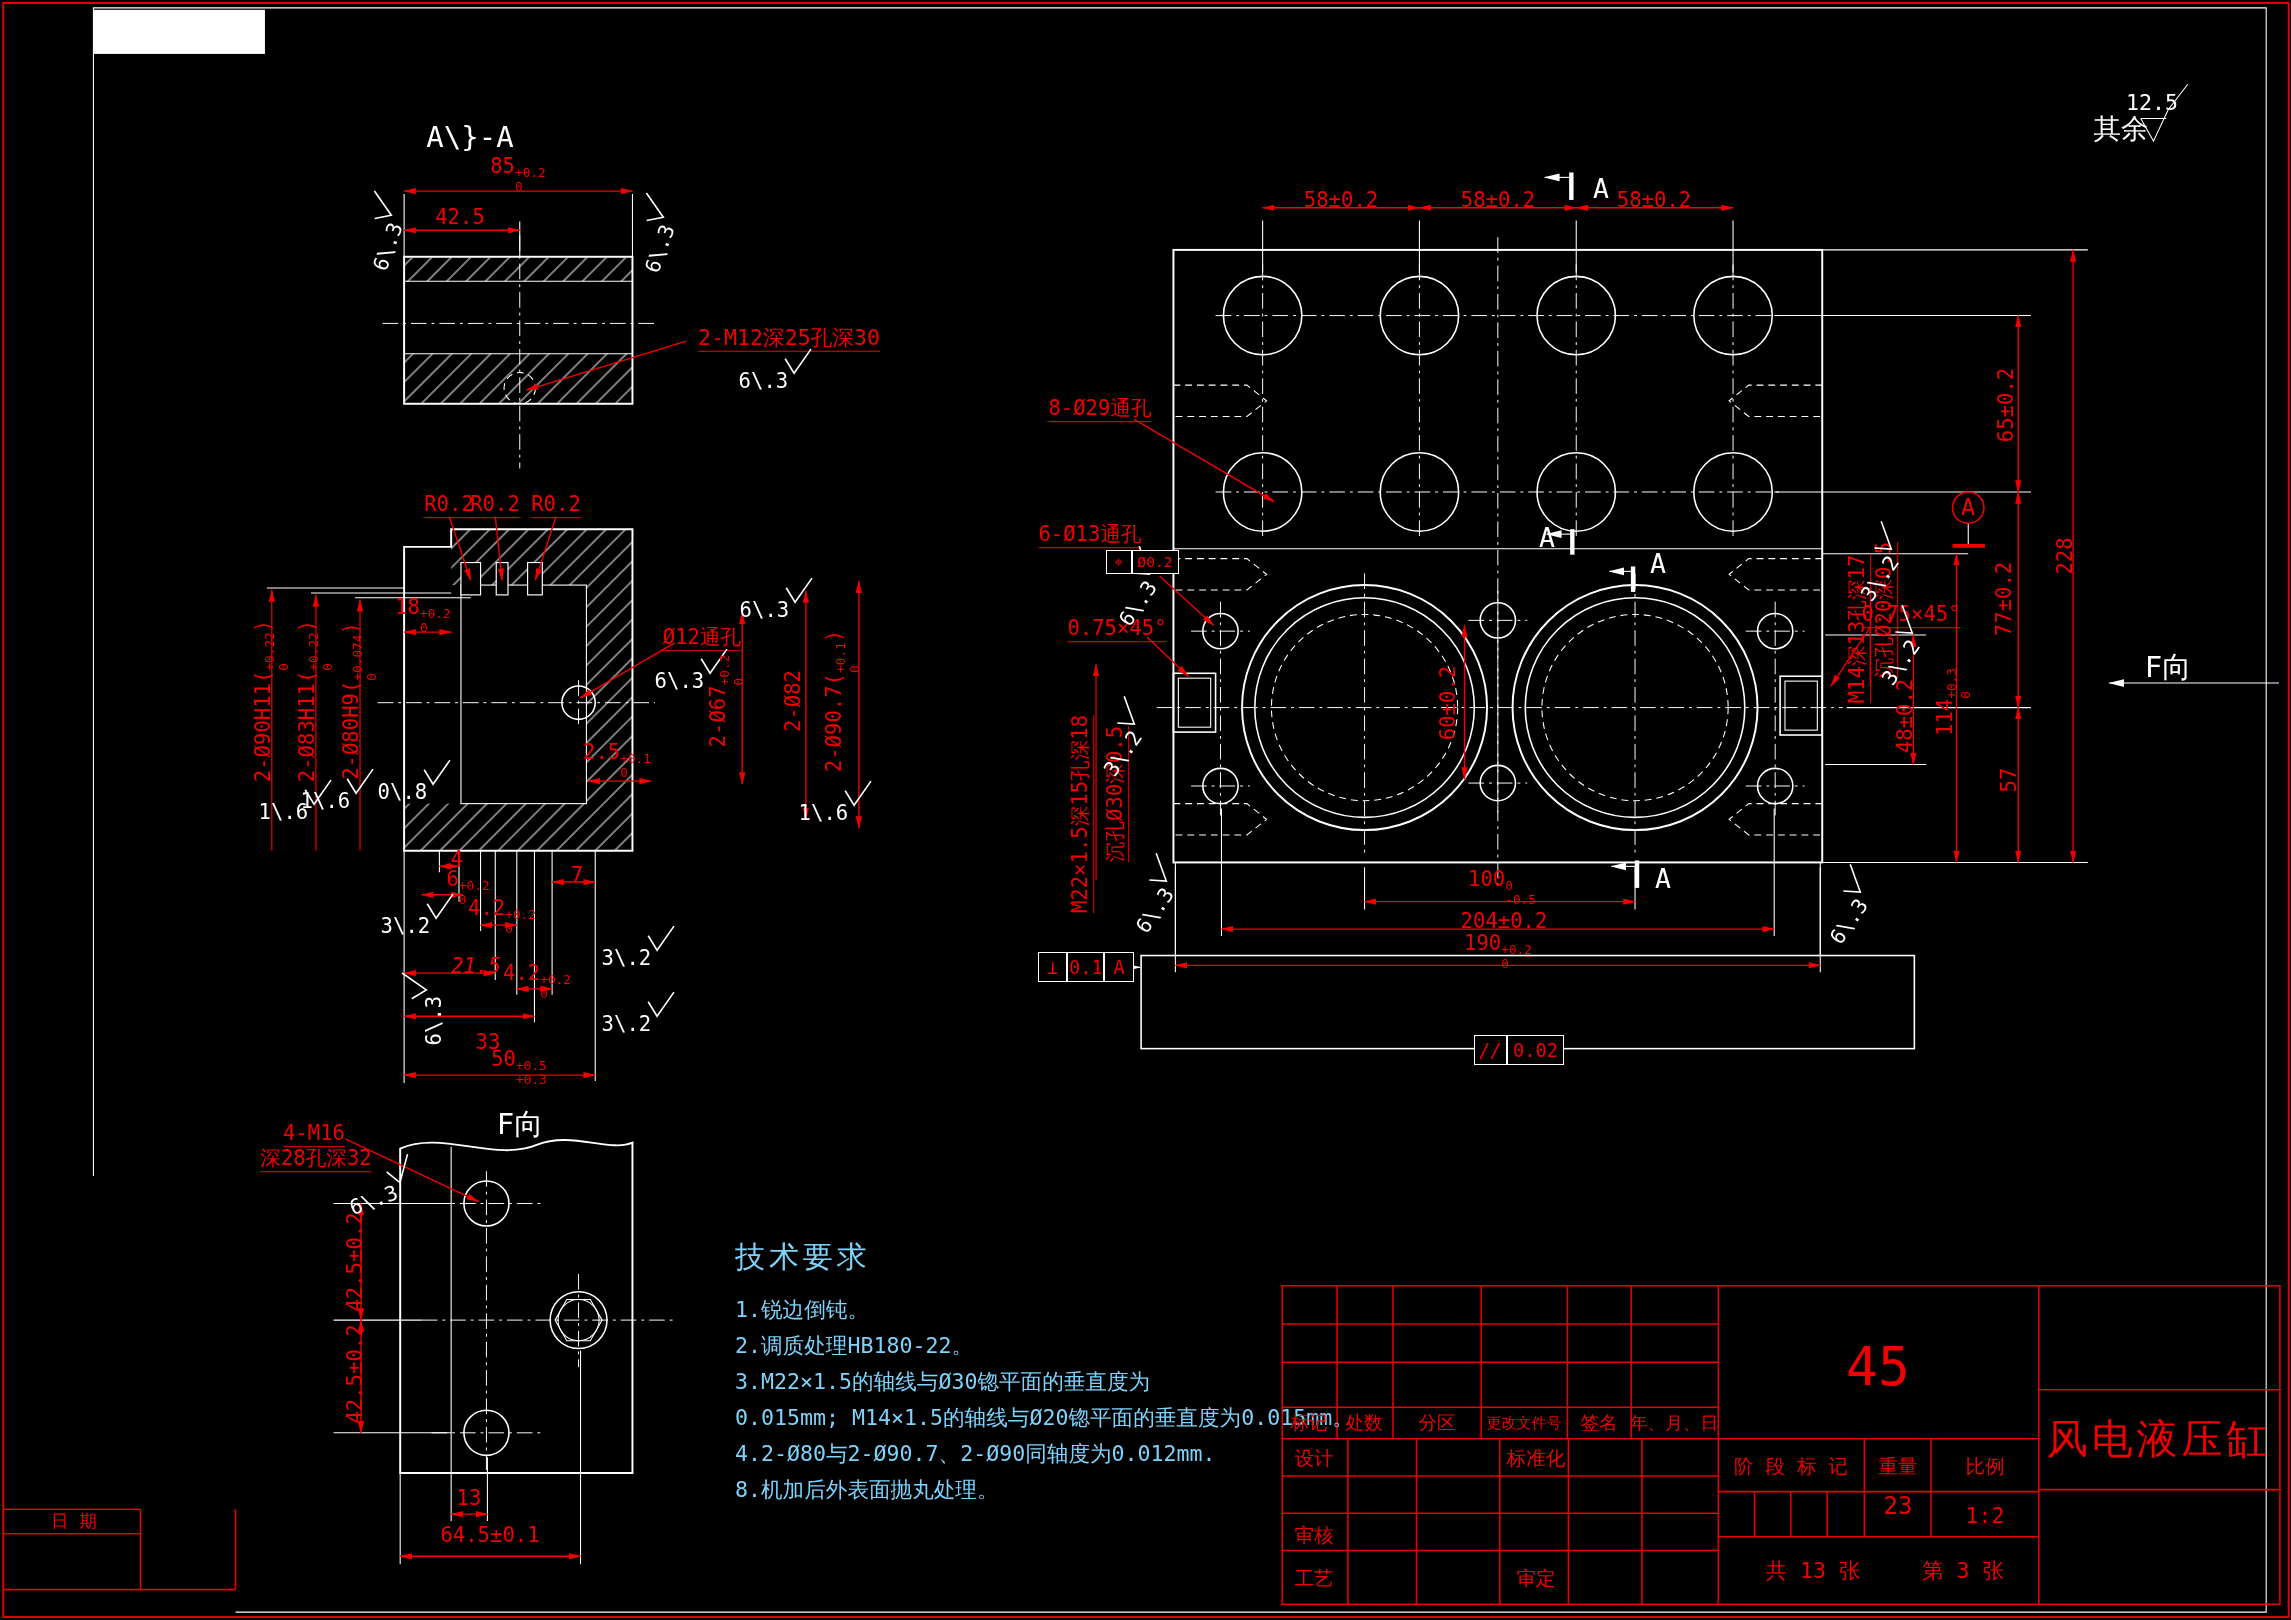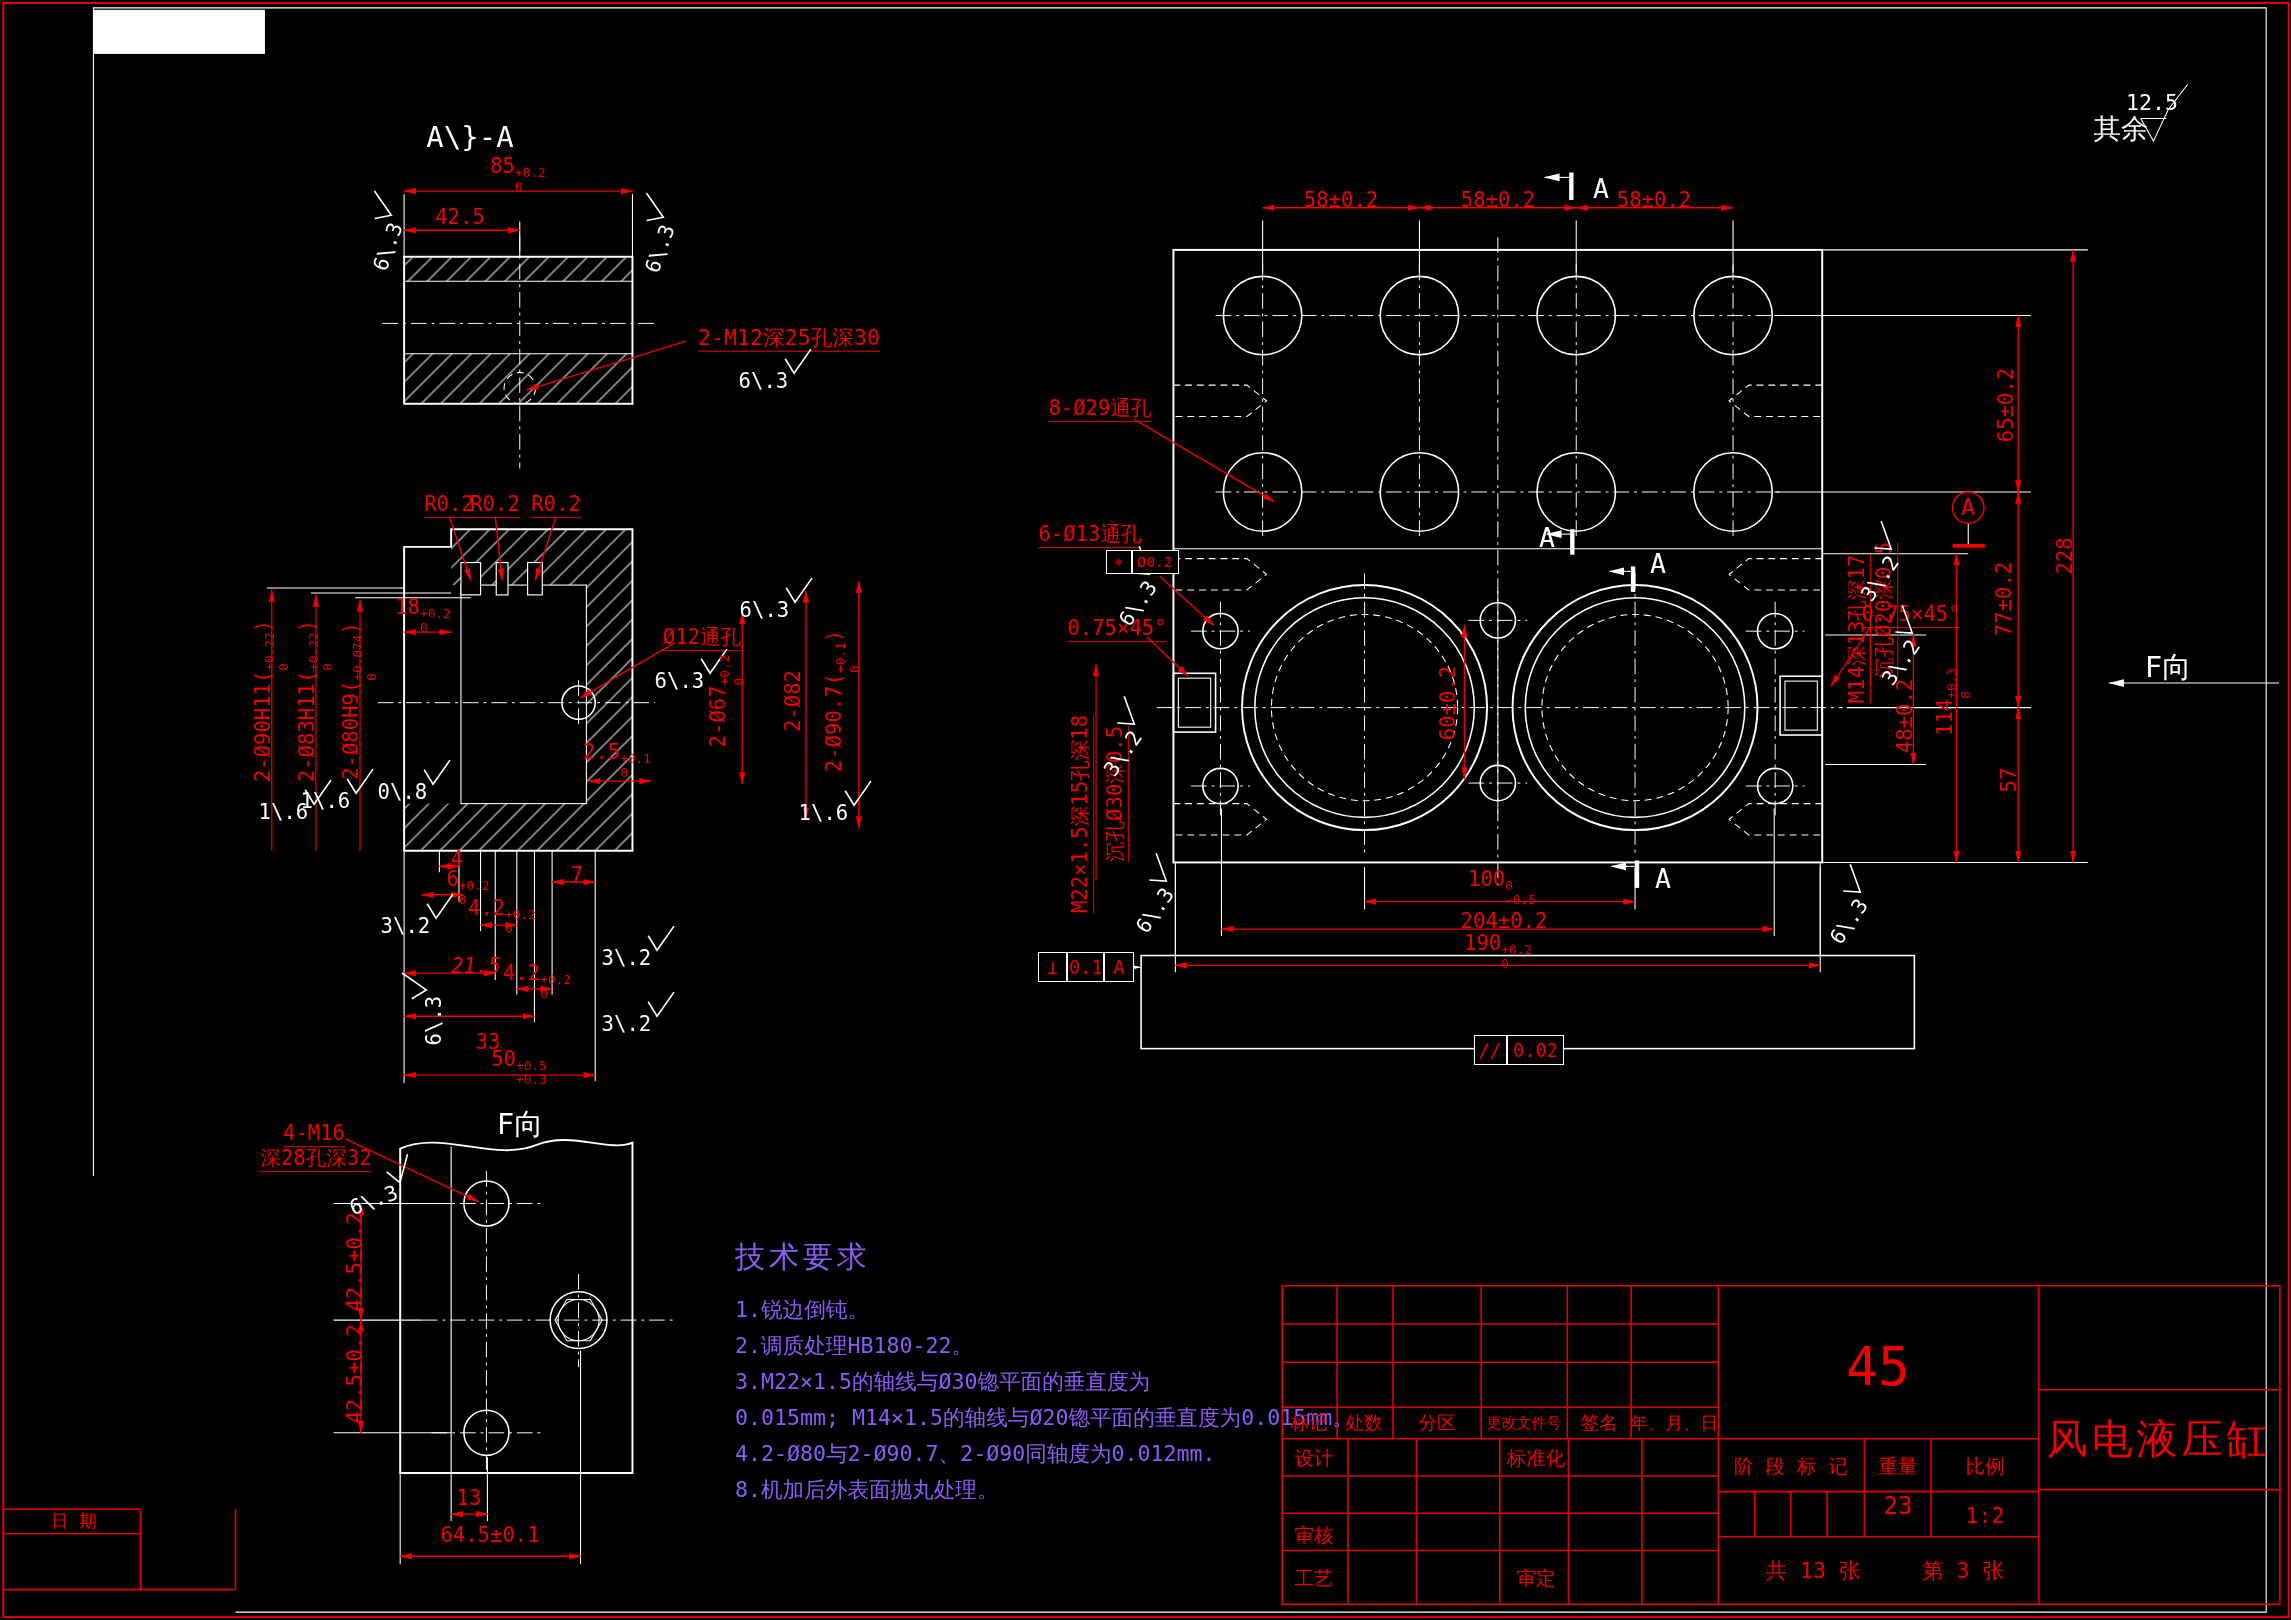--- a/index.html
+++ b/index.html
@@ -25,21 +25,21 @@
   .rl line,.rl rect{stroke:#e60000;stroke-width:1.6;fill:none;}
   
   #annot-layer{position:absolute;left:0;top:0;width:100%;height:100%;}
   .ann{position:absolute;white-space:nowrap;font-size:20.6px;line-height:1;}
   .ar{color:#f20000;} .aw{color:#fff;}
   .u{border-bottom:1.5px solid currentColor;padding-bottom:2px;}
   .st{display:inline-flex;flex-direction:column;font-size:0.62em;line-height:1.08;vertical-align:-0.35em;text-align:left;}
   .rgs{position:relative;top:-12.7px;left:-4.9px;margin-right:-7.8px;}
   .rgs polyline{stroke:currentColor;stroke-width:2;fill:none;}
   
-  #tech{position:absolute;left:735px;top:1237px;color:#8b5cf6;}
+  #tech{position:absolute;left:735px;top:1237px;color:#7dd3fc;}
   #tech .tt{font-size:30px;margin-bottom:13.7px;letter-spacing:3.9px;}
   #tech .tl{font-size:21.6px;line-height:36px;}
   
   .fcf{position:absolute;display:flex;color:#f20000;background:#000;}
   .fc{border:1.5px solid #fff;display:flex;align-items:center;justify-content:center;}
   
   .tbt{position:absolute;transform:translate(-50%,-50%);color:#f20000;white-space:nowrap;font-size:19.6px;}
 </style>
 </head>
 <body>

